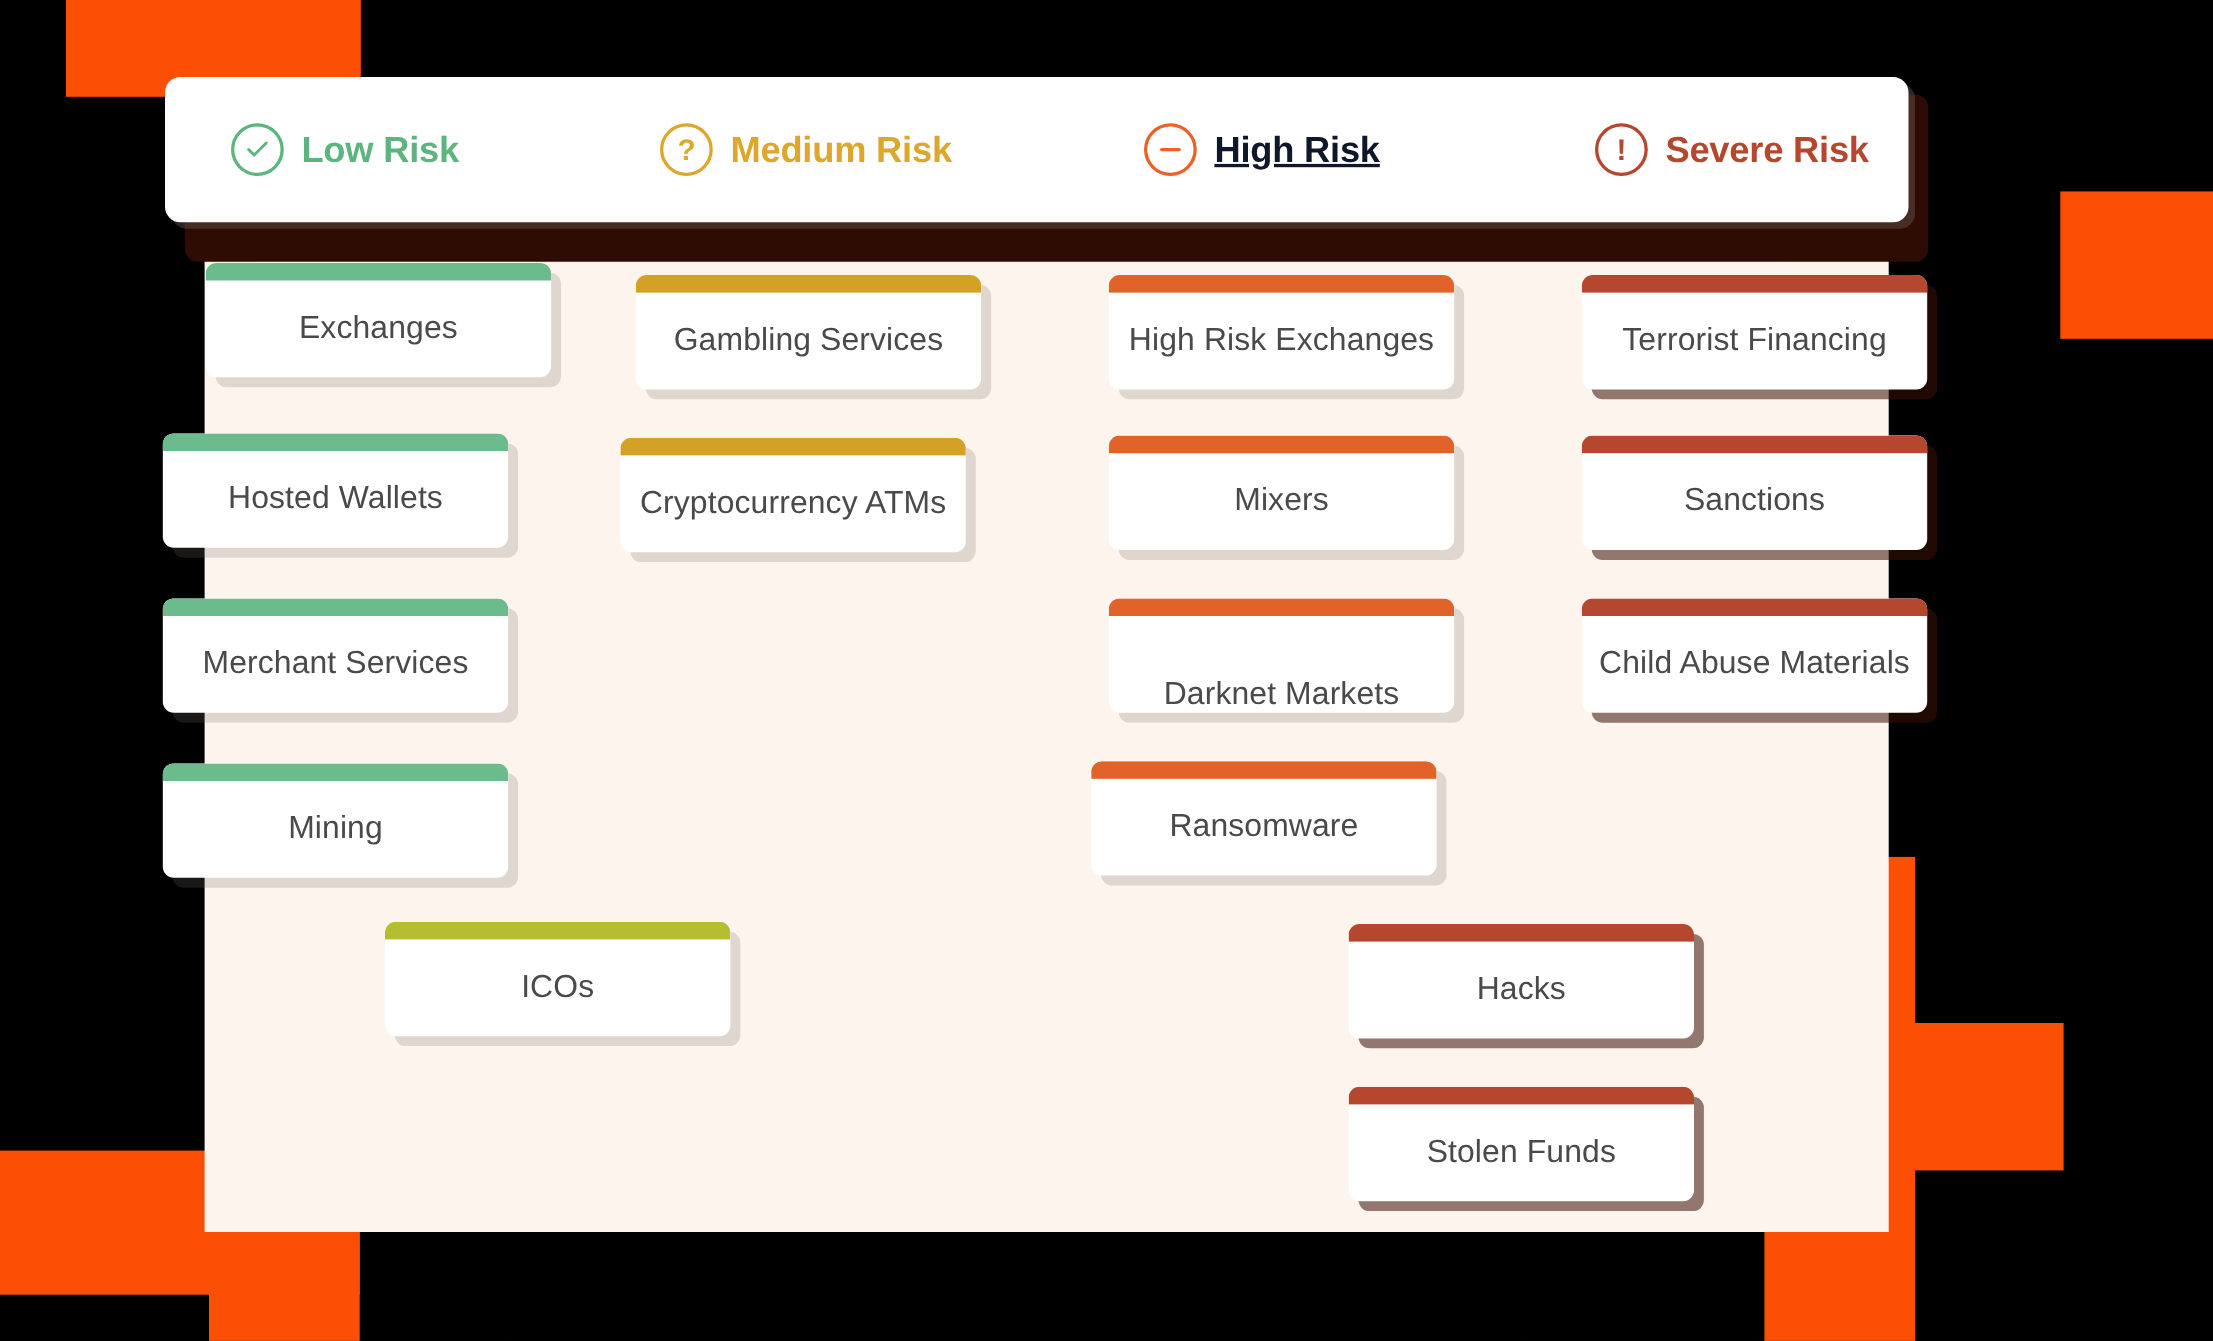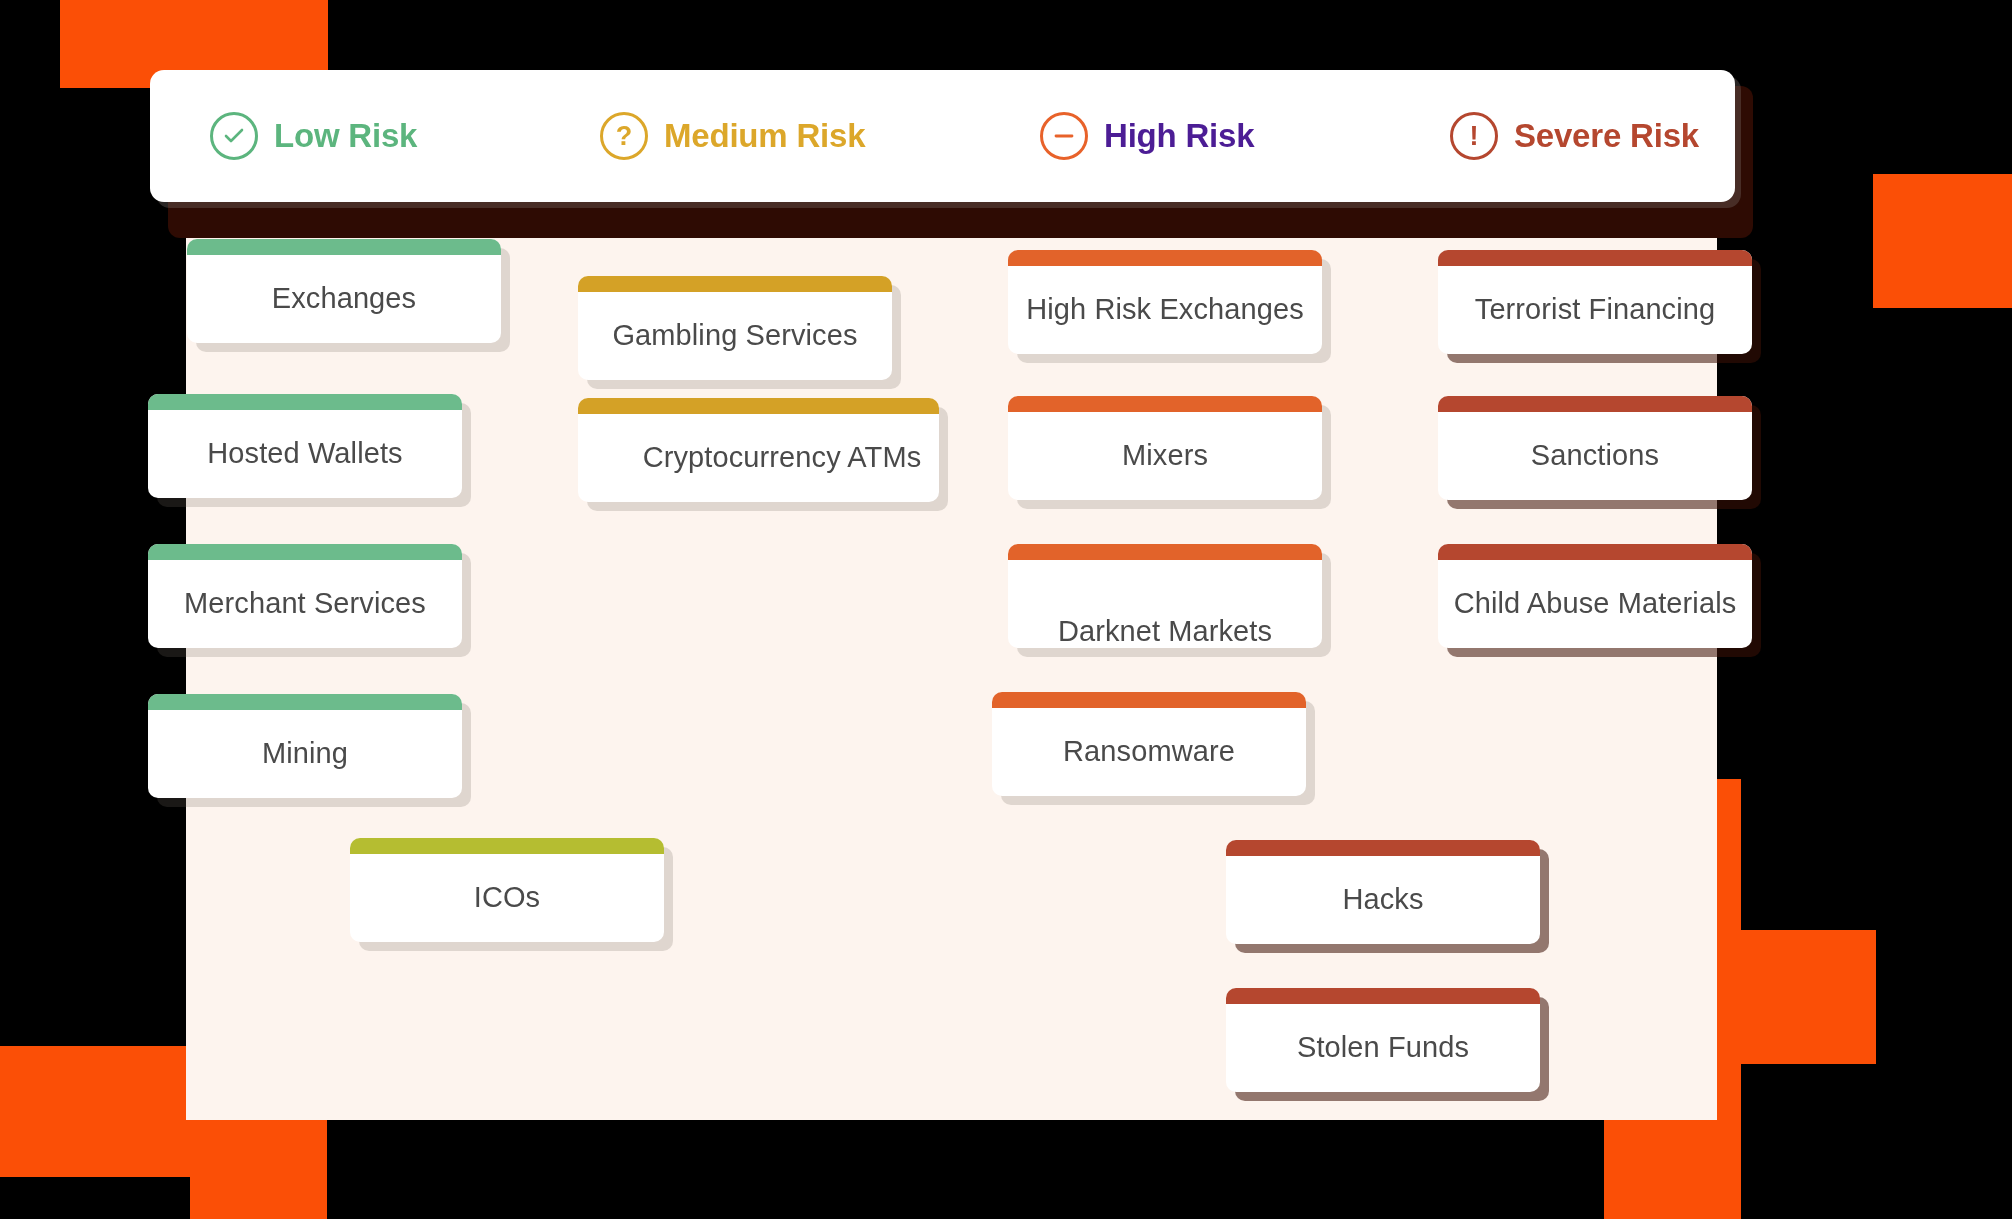--- a/index.html
+++ b/index.html
@@ -93,21 +93,21 @@
           </svg>
         </span>
         <span>Low Risk</span>
       </div>
       <div class="legend-item" style="color: rgb(220, 167, 42);">
         <span class="ring" style="color: rgb(220, 167, 42);">
           <span class="glyph">?</span>
         </span>
         <span>Medium Risk</span>
       </div>
-      <div class="legend-item" style="color: #4c1d95;">
+      <div class="legend-item" style="color: #0f172a; text-decoration: underline;">
         <span class="ring" style="color: rgb(232, 98, 42);">
           <svg width="24" height="24" viewBox="0 0 24 24" fill="none" stroke="#e8622a" stroke-width="2.8" stroke-linecap="round">
             <line x1="4" y1="12" x2="20" y2="12"></line>
           </svg>
         </span>
         <span>High Risk</span>
       </div>
       <div class="legend-item" style="color: rgb(181, 71, 47);">
         <span class="ring" style="color: rgb(181, 71, 47);">
           <span class="glyph">!</span>
@@ -126,25 +126,25 @@
         <div class="label">Hosted Wallets</div>
       </div>
       <div class="card" style="left: 148px; top: 544px;">
         <div class="bar" style="background: rgb(108, 187, 140);"></div>
         <div class="label">Merchant Services</div>
       </div>
       <div class="card" style="left: 148px; top: 694px;">
         <div class="bar" style="background: rgb(108, 187, 140);"></div>
         <div class="label">Mining</div>
       </div>
-      <div class="card" style="left: 578px; top: 250px; margin-top: 26px;">
+      <div class="card" style="left: 578px; top: 250px;">
         <div class="bar" style="background: rgb(212, 161, 38);"></div>
         <div class="label">Gambling Services</div>
       </div>
-      <div class="card" style="left: 578px; top: 398px; padding-left: 47px;">
+      <div class="card" style="left: 564px; top: 398px;">
         <div class="bar" style="background: rgb(212, 161, 38);"></div>
         <div class="label">Cryptocurrency ATMs</div>
       </div>
       <div class="card" style="left: 350px; top: 838px;">
         <div class="bar" style="background: rgb(181, 189, 49);"></div>
         <div class="label">ICOs</div>
       </div>
       <div class="card" style="left: 1008px; top: 250px;">
         <div class="bar" style="background: rgb(226, 99, 42);"></div>
         <div class="label">High Risk Exchanges</div>

